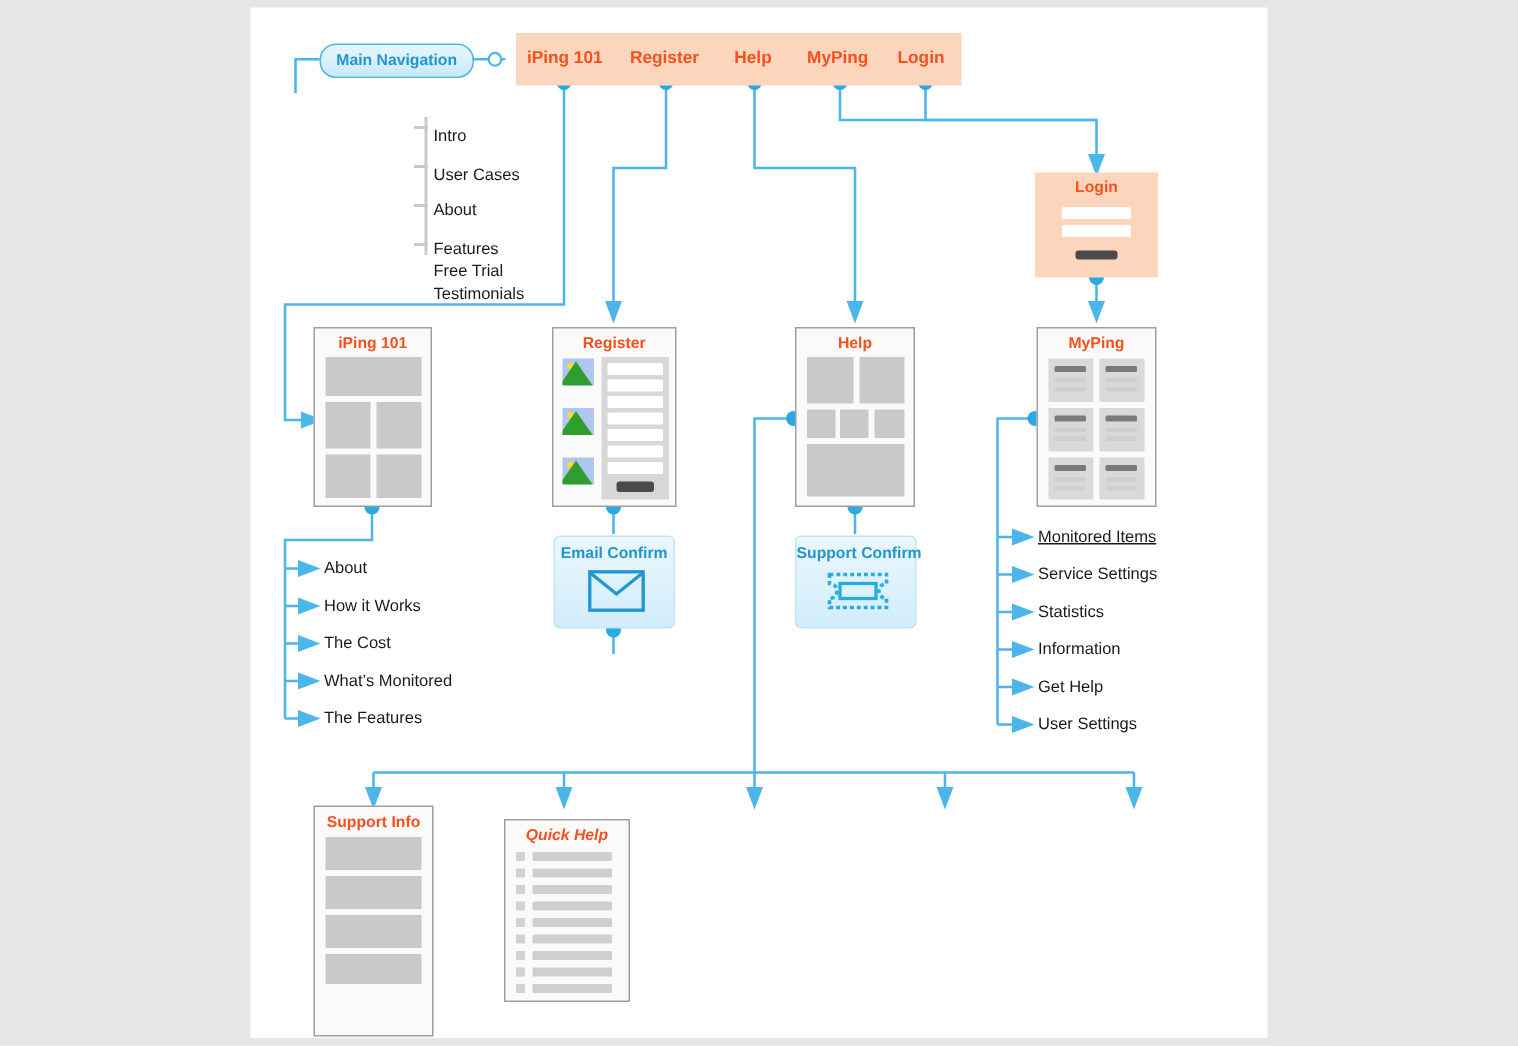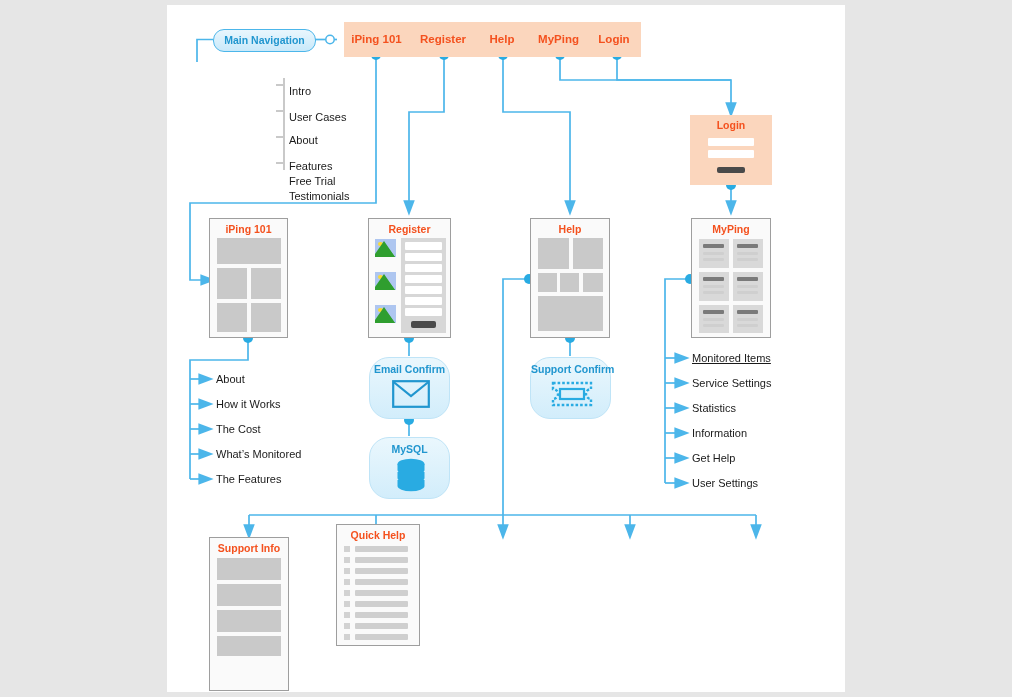--- a/index.html
+++ b/index.html
@@ -63,21 +63,21 @@
   
   .imgph{position:absolute;background:#aec6f0;overflow:hidden;}
   .imgph .sun{position:absolute;left:12%;top:14%;width:26%;height:26%;border-radius:50%;background:#fbdb2e;}
   .imgph .mt1{position:absolute;left:8%;bottom:0;width:0;height:0;
     border-left:9px solid transparent;border-right:9px solid transparent;border-bottom:12px solid #3aa93a;}
   .imgph .mt2{position:absolute;right:4%;bottom:0;width:0;height:0;
     border-left:11px solid transparent;border-right:11px solid transparent;border-bottom:16px solid #2f9e2f;}
 
   
   .bluebox{
-    position:absolute;border-radius:20px;
+    position:absolute;border-radius:4px;
     background:linear-gradient(#eaf7fd,#d2edfb);
     border:1.4px solid #bfe4f7;
     box-sizing:border-box;
   }
   .bluebox .bt{
     position:absolute;left:0;right:0;top:5px;text-align:center;
     color:#2196cf;font-weight:bold;font-size:10.5px;white-space:nowrap;
   }
 
   
@@ -299,47 +299,38 @@
   <div class="leaf" style="left:692px;top:477px;">User Settings</div>
 
   <div class="bluebox" style="left:369px;top:357px;width:81px;height:62px;">
     <div class="bt">Email Confirm</div>
     <svg class="abs" style="left:22px;top:22px;" width="38" height="28" viewBox="0 0 38 28">
       <rect x="1.2" y="1.2" width="35.6" height="25.6" fill="none" stroke="#2196cf" stroke-width="2.2"></rect>
       <path d="M1.6,2 L19,16 L36.4,2" fill="none" stroke="#2196cf" stroke-width="2.2"></path>
     </svg>
   </div>
 
-  <div class="bluebox" style="left:369px;top:437px;width:81px;height:62px;">
-    <div class="bt">MySQL</div>
-    <svg class="abs" style="left:26px;top:20px;" width="30" height="36" viewBox="0 0 30 36">
-      <ellipse cx="15" cy="6" rx="13.5" ry="5.2" fill="#29abe2"></ellipse>
-      <path d="M1.5,6 v6 a13.5,5.2 0 0 0 27,0 v-6z" fill="#29abe2"></path>
-      <path d="M1.5,14 v6 a13.5,5.2 0 0 0 27,0 v-6z" fill="#29abe2"></path>
-      <path d="M1.5,22 v6 a13.5,5.2 0 0 0 27,0 v-6z" fill="#29abe2"></path>
-    </svg>
-  </div>
 
   <div class="bluebox" style="left:530px;top:357px;width:81px;height:62px;">
     <div class="bt">Support Confirm</div>
     <svg class="abs" style="left:20px;top:23px;" width="42" height="26" viewBox="0 0 42 26">
       <path d="M2,2 H40 V8 a5,5 0 0 0 0,10 V24 H2 V18 a5,5 0 0 0 0,-10 z" fill="none" stroke="#29abe2" stroke-width="2.4" stroke-dasharray="2.6 2"></path>
       <rect x="9" y="8" width="24" height="10" fill="none" stroke="#29abe2" stroke-width="2.2"></rect>
     </svg>
   </div>
 
   <div class="page" style="left:209px;top:537px;width:80px;height:154px;">
     <div class="page-title">Support Info</div>
     <div class="blk" style="left:7px;top:20px;width:64px;height:22px;"></div>
     <div class="blk" style="left:7px;top:46px;width:64px;height:22px;"></div>
     <div class="blk" style="left:7px;top:72px;width:64px;height:22px;"></div>
     <div class="blk" style="left:7px;top:98px;width:64px;height:20px;"></div>
   </div>
 
-  <div class="page" style="left:336px;top:524px;width:84px;height:122px;">
+  <div class="page" style="left:336px;top:546px;width:84px;height:122px;font-style:italic;">
     <div class="page-title">Quick Help</div>
     <div class="bullet" style="left:7px;top:21px;width:6px;height:6px;"></div>
     <div class="gline" style="left:18px;top:21px;width:53px;height:6px;"></div>
     <div class="bullet" style="left:7px;top:32px;width:6px;height:6px;"></div>
     <div class="gline" style="left:18px;top:32px;width:53px;height:6px;"></div>
     <div class="bullet" style="left:7px;top:43px;width:6px;height:6px;"></div>
     <div class="gline" style="left:18px;top:43px;width:53px;height:6px;"></div>
     <div class="bullet" style="left:7px;top:54px;width:6px;height:6px;"></div>
     <div class="gline" style="left:18px;top:54px;width:53px;height:6px;"></div>
     <div class="bullet" style="left:7px;top:65px;width:6px;height:6px;"></div>

